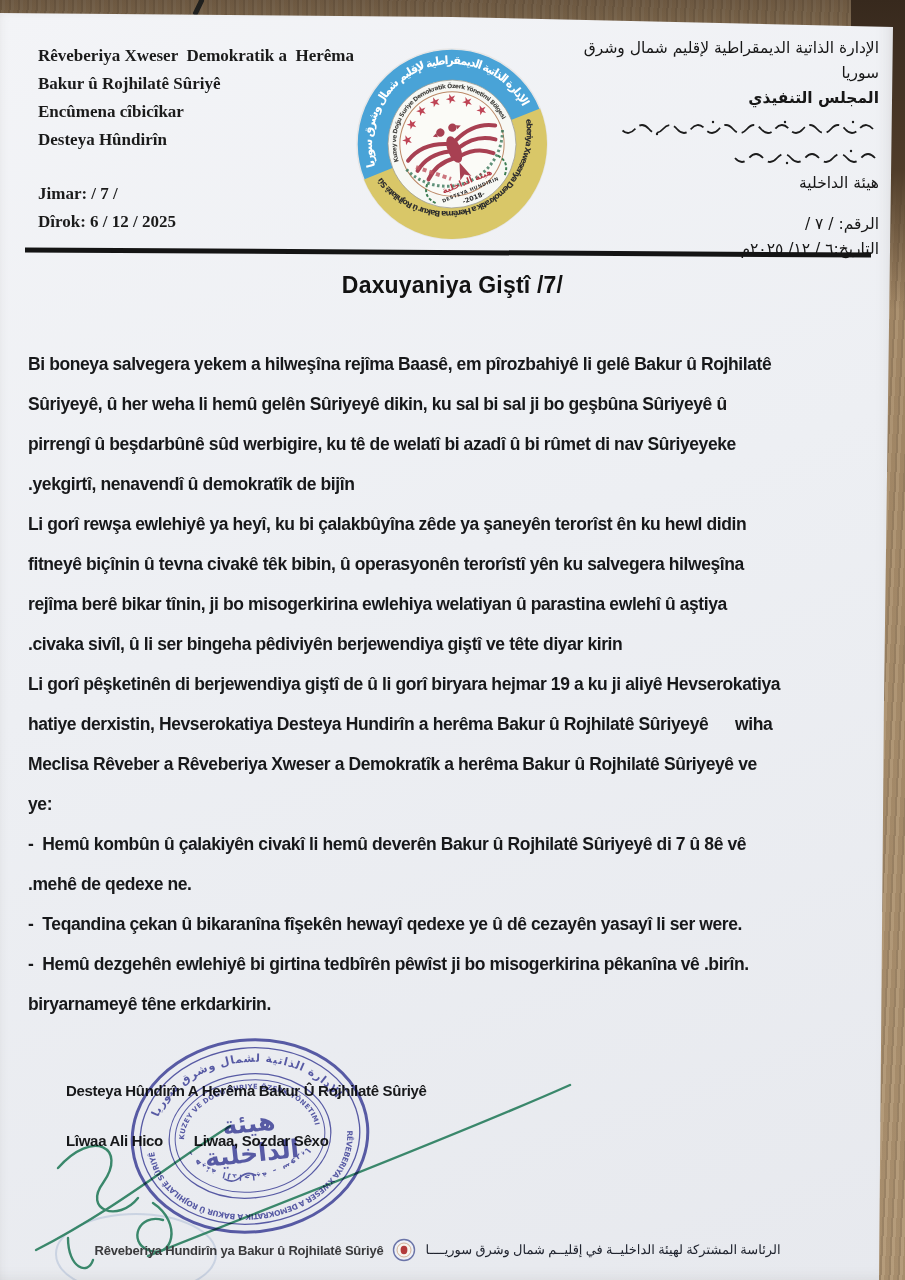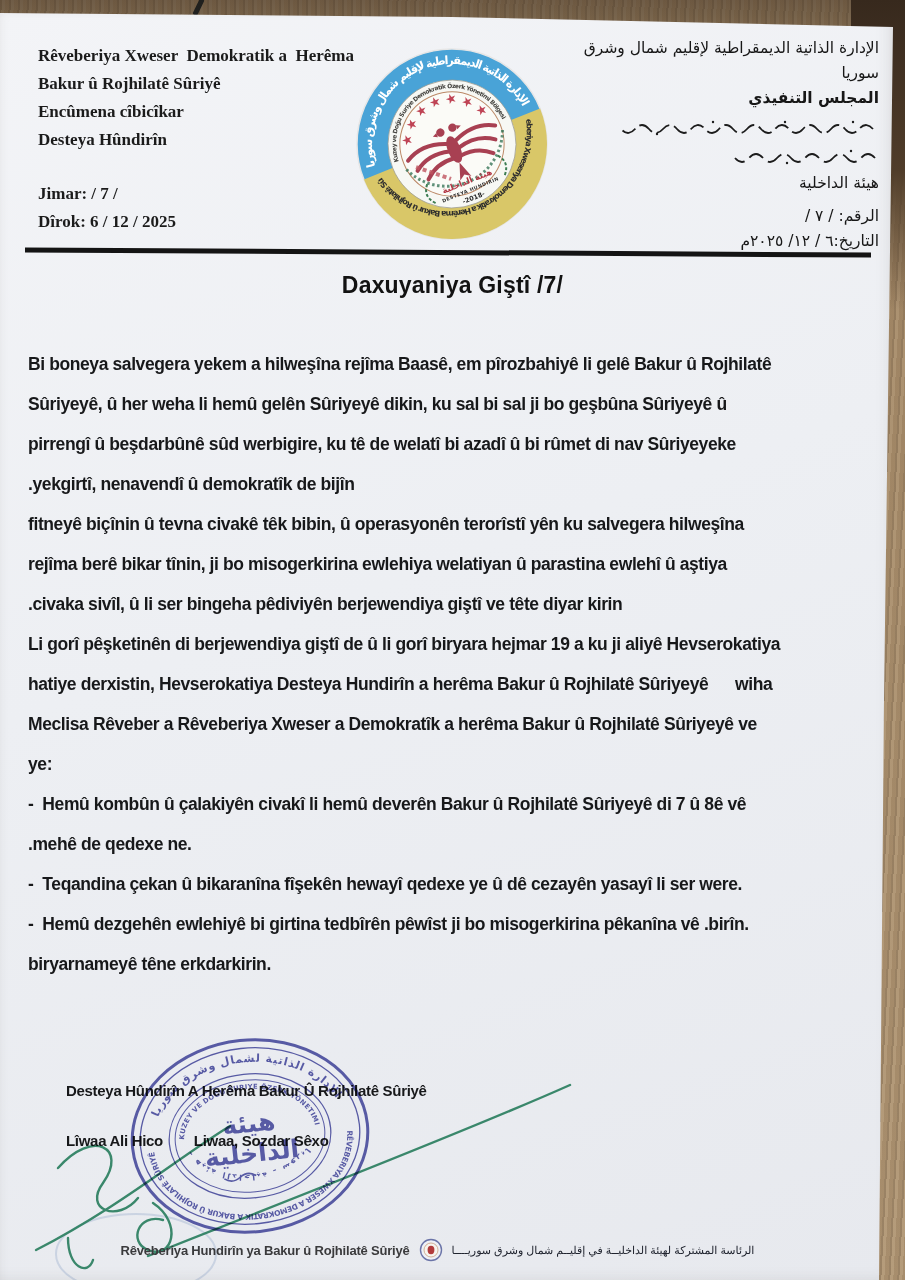--- a/index.html
+++ b/index.html
@@ -42,21 +42,21 @@
   .bodyline{height:40px;line-height:40px;font-size:17.5px;font-weight:bold;letter-spacing:-.4px;white-space:pre;}
   
   .sig{position:absolute;left:30px;color:#17181a;font-weight:bold;font-size:15px;letter-spacing:-.3px;white-space:pre;margin-left:36px;}
   .sig1{top:1082px;} .sig2{top:1132px;}
   
   .stamp{position:absolute;left:118px;top:1028px;mix-blend-mode:multiply;opacity:.82;}
   .greensig{position:absolute;left:18px;top:1058px;mix-blend-mode:multiply;}
   
   .footer{position:absolute;left:0;right:30px;top:1238px;display:flex;justify-content:center;align-items:center;gap:9px;}
   .footer .lat{font-size:13px;font-weight:bold;color:#3a3a3c;letter-spacing:-.2px;}
-  .footer .ara{font-size:11px;color:#20242f;direction:rtl;font-family:Liberation Sans, sans-serif;white-space:nowrap;}
+  .footer .ara{font-size:13px;color:#20242f;direction:rtl;font-family:Liberation Serif, serif;white-space:nowrap;}
   text{font-family:"DejaVu Sans",sans-serif;}
 </style>
 </head>
 <body>
 
 <div class="corner-dark"></div>
 <div class="pen-mark"></div>
 
 <div class="paper">
 
@@ -139,33 +139,34 @@
       </svg>
     </span>
     <span class="syr" title="ܣܝܥܬܐ ܕܓܘܝܘܬܐ">
       <svg width="148" height="18" viewBox="0 0 148 18">
         <path d="M144,11 Q137,3 130,11 T116,11 T102,11 T88,11 T74,11 T60,11 T46,11 T32,11 T18,11 T4,11" fill="none" stroke="#1c1c1c" stroke-width="1.8" stroke-dasharray="16 6"></path>
         <circle cx="120" cy="4" r="1.2" fill="#1c1c1c"></circle>
           <circle cx="56" cy="16" r="1.2" fill="#1c1c1c"></circle>
       </svg>
     </span>
     <div class="l" style="margin-top:2px">هيئة الداخلية</div>
-    <div class="l" style="margin-top:8px">الرقم: / ٧ /</div>
+    <div class="l" style="margin-top:16px">الرقم: / ٧ /</div>
     <div class="l">التاريخ:٦ / ١٢/ ٢٠٢٥م</div>
   </div>
 
   <div class="rule"></div>
 
   <div class="title">Daxuyaniya Giştî /7/</div>
 
   <div class="body-lines">
     <div class="bodyline">Bi boneya salvegera yekem a hilweşîna rejîma Baasê, em pîrozbahiyê li gelê Bakur û Rojhilatê</div>
     <div class="bodyline">Sûriyeyê, û her weha li hemû gelên Sûriyeyê dikin, ku sal bi sal ji bo geşbûna Sûriyeyê û</div>
     <div class="bodyline">pirrengî û beşdarbûnê sûd werbigire, ku tê de welatî bi azadî û bi rûmet di nav Sûriyeyeke</div>
     <div class="bodyline">.yekgirtî, nenavendî û demokratîk de bijîn</div>
+    <div class="bodyline">Li gorî rewşa ewlehiyê ya heyî, ku bi çalakbûyîna zêde ya şaneyên terorîst ên ku hewl didin</div>
     <div class="bodyline">fitneyê biçînin û tevna civakê têk bibin, û operasyonên terorîstî yên ku salvegera hilweşîna</div>
     <div class="bodyline">rejîma berê bikar tînin, ji bo misogerkirina ewlehiya welatiyan û parastina ewlehî û aştiya</div>
     <div class="bodyline">.civaka sivîl, û li ser bingeha pêdiviyên berjewendiya giştî ve tête diyar kirin</div>
     <div class="bodyline">Li gorî pêşketinên di berjewendiya giştî de û li gorî biryara hejmar 19 a ku ji aliyê Hevserokatiya</div>
     <div class="bodyline">hatiye derxistin, Hevserokatiya Desteya Hundirîn a herêma Bakur û Rojhilatê Sûriyeyê      wiha</div>
     <div class="bodyline">Meclisa Rêveber a Rêveberiya Xweser a Demokratîk a herêma Bakur û Rojhilatê Sûriyeyê ve</div>
     <div class="bodyline">ye:</div>
     <div class="bodyline">-  Hemû kombûn û çalakiyên civakî li hemû deverên Bakur û Rojhilatê Sûriyeyê di 7 û 8ê vê</div>
     <div class="bodyline">.mehê de qedexe ne.</div>
     <div class="bodyline">-  Teqandina çekan û bikaranîna fîşekên hewayî qedexe ye û dê cezayên yasayî li ser were.</div>

